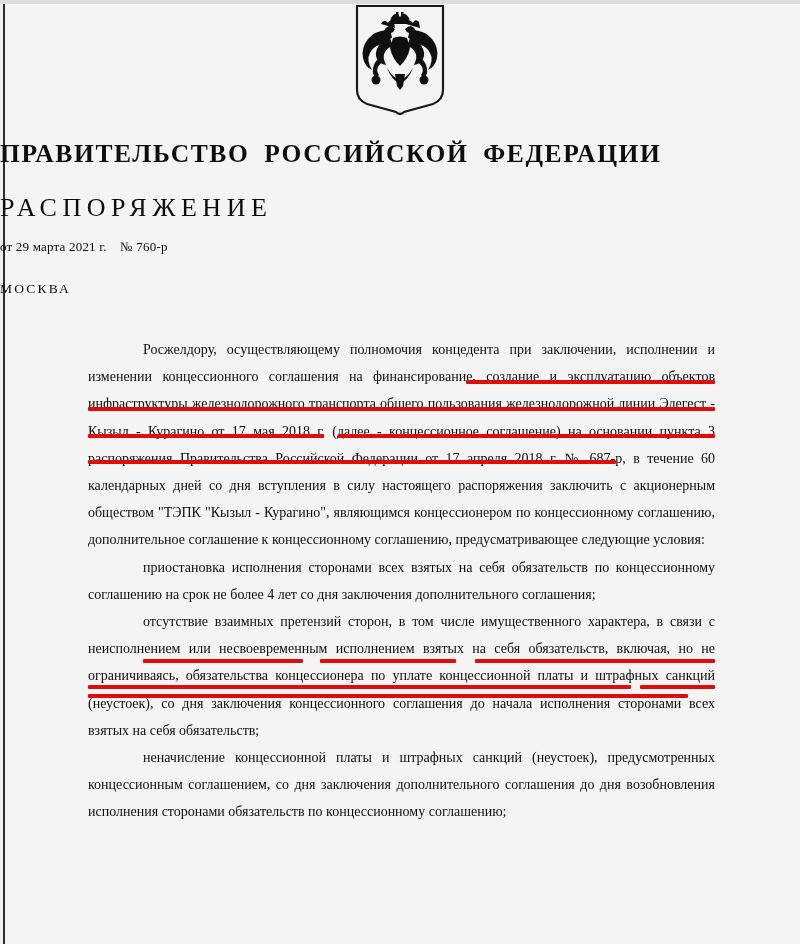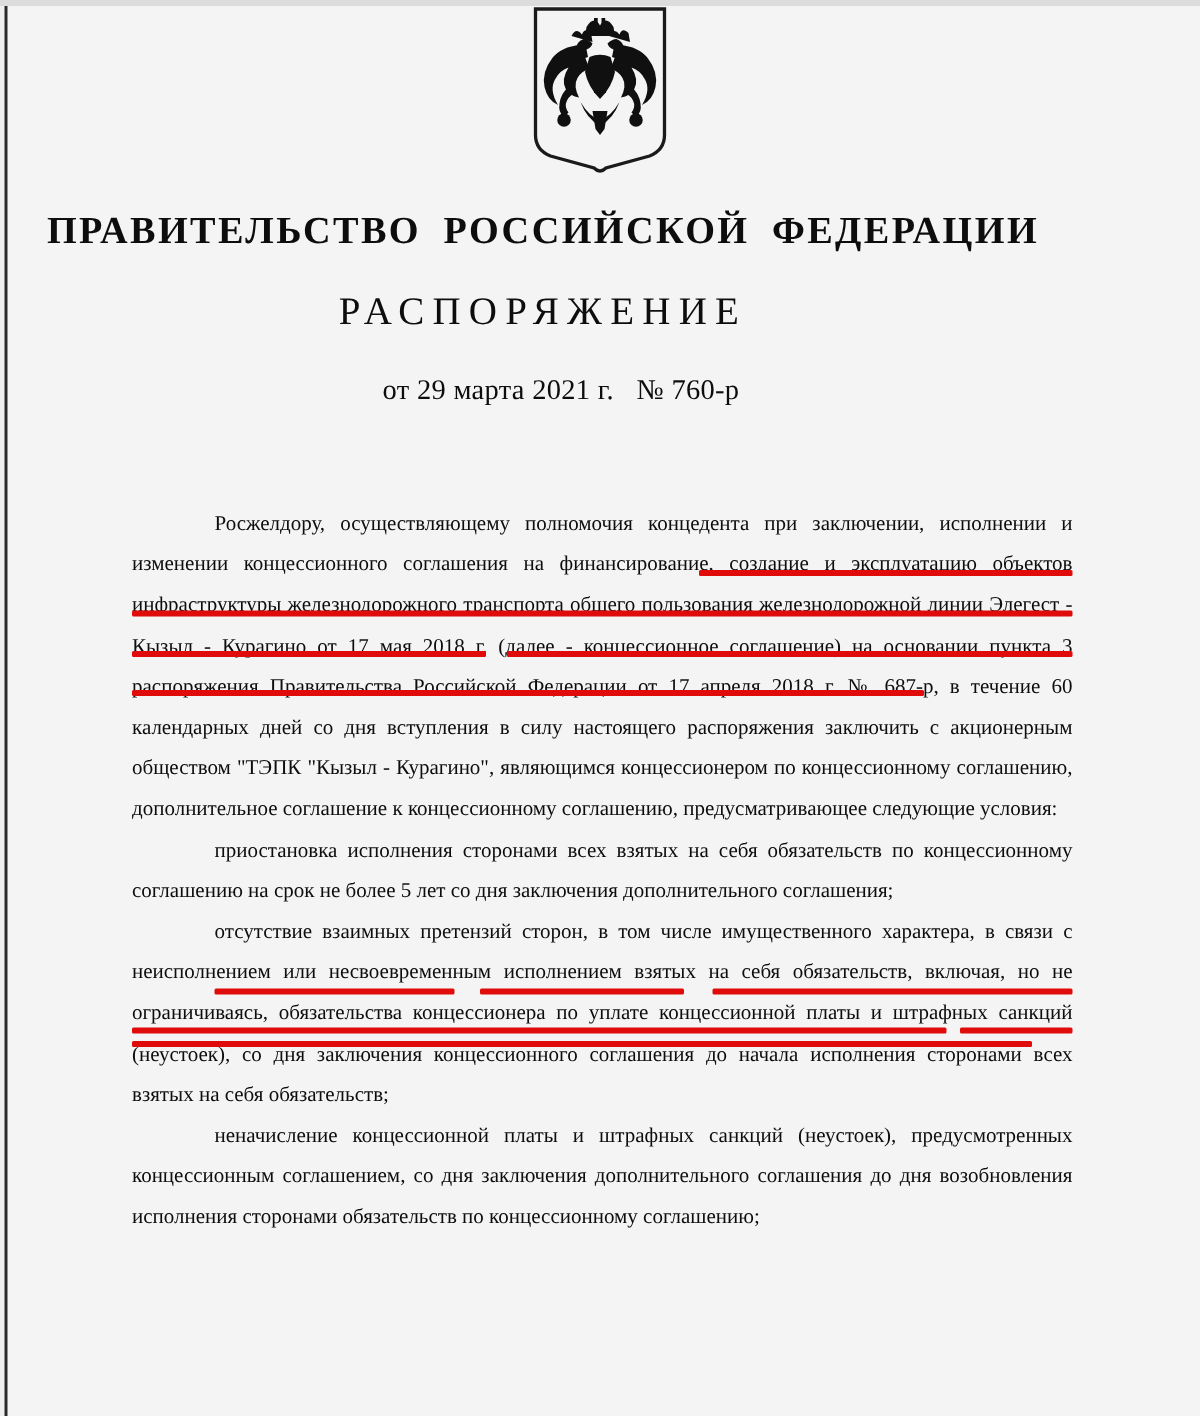--- a/index.html
+++ b/index.html
@@ -52,42 +52,40 @@
     height: 112px;
   }
   .shield svg { display: block; }
 
   
   .head-block {
     position: absolute;
     left: 0;
     top: 140px;
     width: 724px;
-    text-align: center;
   }
   .org-title {
     font-size: 25.5px;
     font-weight: bold;
     letter-spacing: 1.6px;
     word-spacing: 7px;
     line-height: 1.1;
     white-space: nowrap;
   }
   .doc-type {
     margin-top: 25px;
     font-size: 26px;
     letter-spacing: 5.5px;
     word-spacing: 2px;
     font-weight: normal;
   }
   .doc-date {
-    margin-top: 27px;
-    font-size: 19px;
+    margin-top: 16px;
+    font-size: 13px;
     letter-spacing: 0.2px;
-    padding-left: 24px;
   }
   .doc-date .num { margin-left: 10px; }
   .doc-city {
     margin-top: 26px;
     font-size: 13.5px;
     letter-spacing: 2.2px;
   }
 
   
   .body-block {
@@ -168,25 +166,26 @@
     </div>
   </div>
 
   <div class="head-block">
     <div class="org-title">ПРАВИТЕЛЬСТВО  РОССИЙСКОЙ  ФЕДЕРАЦИИ</div>
     <div class="doc-type">РАСПОРЯЖЕНИЕ</div>
     <div class="doc-date">
       <span>от 29 марта 2021 г.</span>
       <span class="num">№ 760-р</span>
     </div>
+    <div class="doc-city">МОСКВА</div>
   </div>
 
   <div class="body-block">
     <p class="para">Росжелдору, осуществляющему полномочия концедента при заключении, исполнении и изменении концессионного соглашения на финансирование, создание и эксплуатацию объектов инфраструктуры железнодорожного транспорта общего пользования железнодорожной линии Элегест - Кызыл - Курагино от 17 мая 2018 г. (далее - концессионное соглашение) на основании пункта 3 распоряжения Правительства Российской Федерации от 17 апреля 2018 г. № 687-р, в течение 60 календарных дней со дня вступления в силу настоящего распоряжения заключить с акционерным обществом "ТЭПК "Кызыл - Курагино", являющимся концессионером по концессионному соглашению, дополнительное соглашение к концессионному соглашению, предусматривающее следующие условия:</p>
-    <p class="para">приостановка исполнения сторонами всех взятых на себя обязательств по концессионному соглашению на срок не более 5 лет со дня заключения дополнительного соглашения;</p>
+    <p class="para">приостановка исполнения сторонами всех взятых на себя обязательств по концессионному соглашению на срок не более 4 лет со дня заключения дополнительного соглашения;</p>
     <p class="para">отсутствие взаимных претензий сторон, в том числе имущественного характера, в связи с неисполнением или несвоевременным исполнением взятых на себя обязательств, включая, но не ограничиваясь, обязательства концессионера по уплате концессионной платы и штрафных санкций (неустоек), со дня заключения концессионного соглашения до начала исполнения сторонами всех взятых на себя обязательств;</p>
     <p class="para">неначисление концессионной платы и штрафных санкций (неустоек), предусмотренных концессионным соглашением, со дня заключения дополнительного соглашения до дня возобновления исполнения сторонами обязательств по концессионному соглашению;</p>
   </div>
 
   <div class="marks">
       <div class="mark" style="left: 466px; top: 380px; width: 249px; background: rgb(224, 11, 11);"></div>
       <div class="mark" style="left: 88px; top: 407px; width: 627px; background: rgb(224, 11, 11);"></div>
       <div class="mark" style="left: 88px; top: 434px; width: 236px; background: rgb(224, 11, 11);"></div>
       <div class="mark" style="left: 338px; top: 434px; width: 377px; background: rgb(224, 11, 11);"></div>
       <div class="mark" style="left: 88px; top: 460px; width: 528px; background: rgb(224, 11, 11);"></div>

